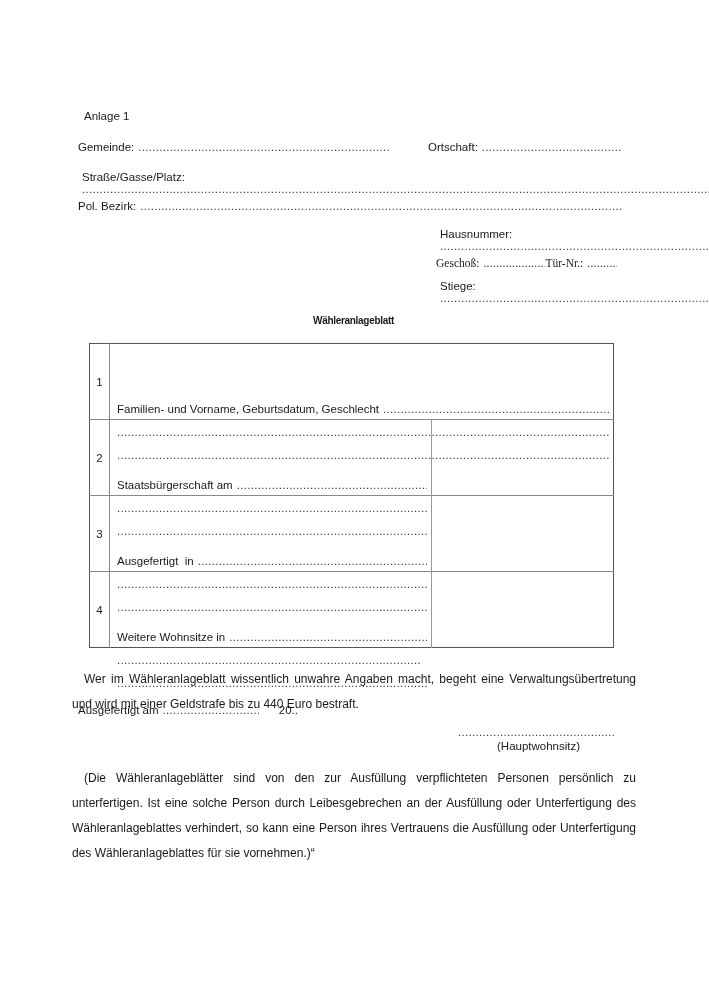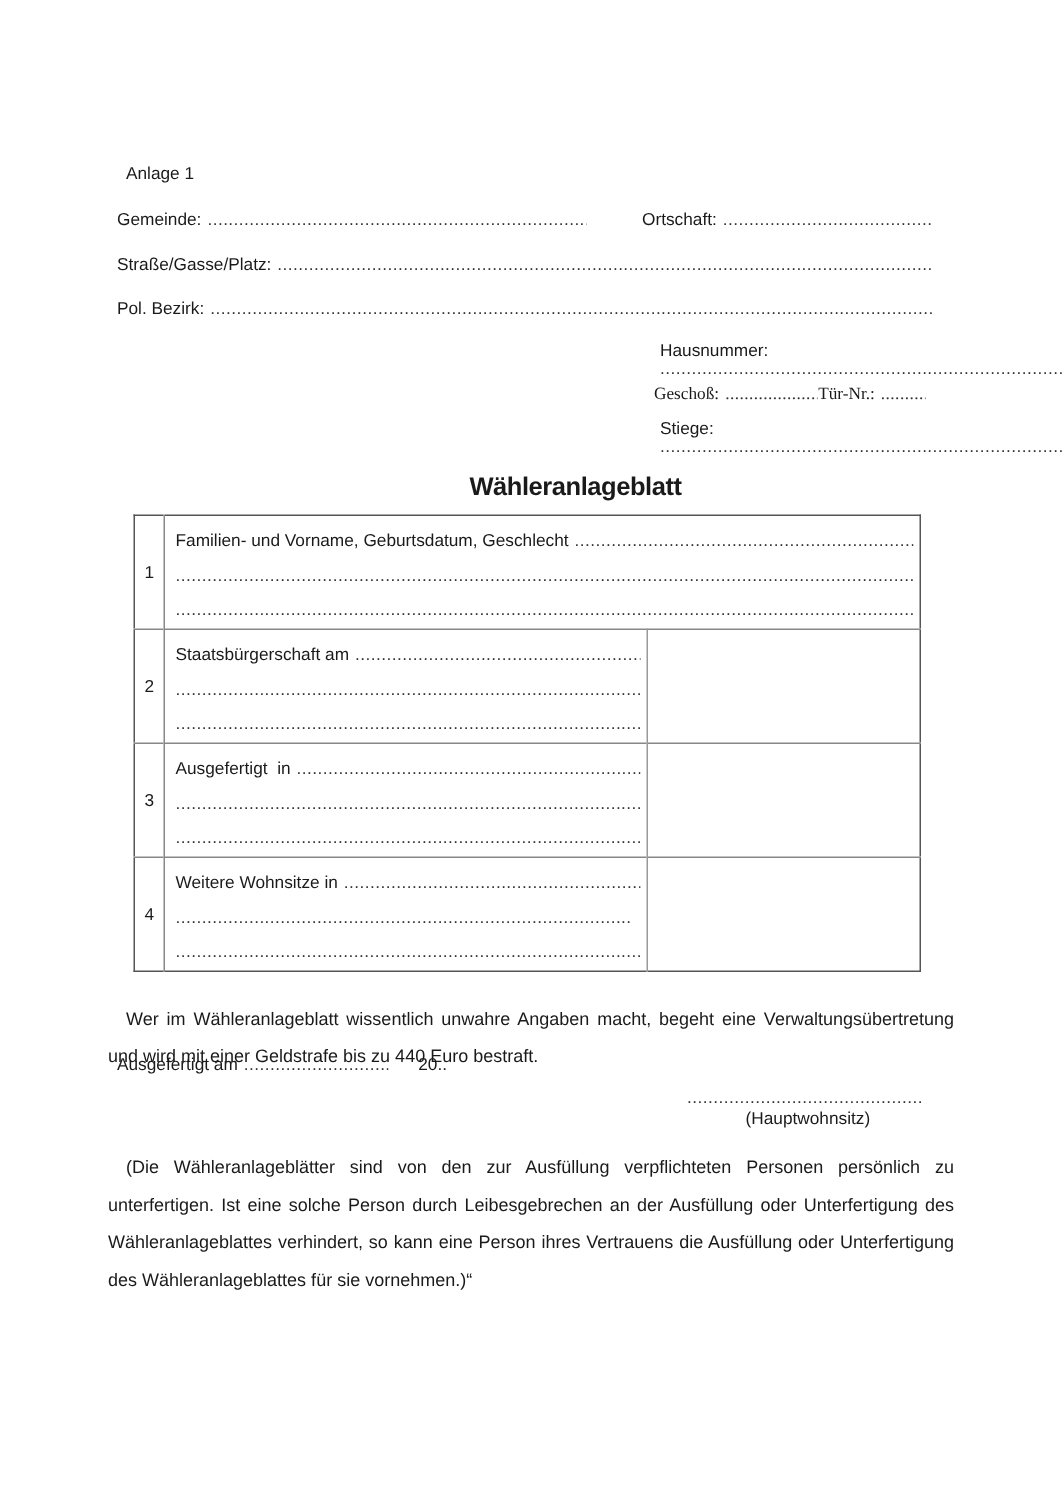--- a/index.html
+++ b/index.html
@@ -2,46 +2,46 @@
 <html><head>
 <meta charset="utf-8">
 <style>
   html, body { margin: 0; padding: 0; background: #ffffff; }
   body { width: 709px; height: 1002px; position: relative; overflow: hidden;
          font-family: "Liberation Sans", sans-serif; color: #1a1a1a; font-size: 11.5px; }
   .abs { position: absolute; white-space: nowrap; }
   .field { display: flex; align-items: baseline; }
   .dots { flex: 1; overflow: hidden; white-space: nowrap; letter-spacing: 0.3px; color: #333; margin-left: 4px; }
   .dots::after { content: "......................................................................................................................................................................................................................................................................"; }
-  .title { font-weight: bold; font-size: 17px; letter-spacing: -0.3px; }
+  .title { font-weight: bold; font-size: 10px; letter-spacing: -0.3px; }
   table.form { position: absolute; left: 89px; top: 343px; width: 525px; border-collapse: collapse; border: 1.3px solid #555; }
   table.form td { border-top: 1px solid #888; vertical-align: top; padding: 0; }
   table.form td.num { width: 19px; border-right: 1.3px solid #888; text-align: center; vertical-align: middle; font-size: 11.5px; }
   .cell { height: 75px; position: relative; }
-  .line { position: absolute; left: 7px; right: 4px; display: flex; align-items: baseline; }
+  .line { position: absolute; left: 7px; right: 4px; display: flex; align-items: baseline; margin-top: 48px; }
   .l1 { top: 11px; } .l2 { top: 34px; } .l3 { top: 57px; }
   .line .dots { margin-left: 0; }
   .line .lbl + .dots { margin-left: 4px; }
   td.left { border-right: 1px solid #999; width: 321px; }
   .para { position: absolute; left: 72px; width: 564px; font-size: 12px; line-height: 25px; white-space: normal; text-align: justify; }
 </style>
 </head>
 <body>
 
 <div class="abs" style="left:84px; top:110px;">Anlage 1</div>
 
 <div class="abs field" style="left:78px; top:141px; width:313px;">
   <span>Gemeinde:</span>
     <span class="dots"></span>
 </div>
 <div class="abs field" style="left:428px; top:141px; width:194px;">
   <span>Ortschaft:</span>
     <span class="dots"></span>
 </div>
-<div class="abs field" style="left:78px; top:171px; width:544px;">
+<div class="abs field" style="left:78px; top:171px; width:544px;flex-direction:column;">
   <span>Straße/Gasse/Platz:</span>
     <span class="dots"></span>
 </div>
 <div class="abs field" style="left:78px; top:200px; width:544px;">
   <span>Pol. Bezirk:</span>
     <span class="dots"></span>
 </div>
 
 <div class="abs field" style="left:436px; top:228px; width:181px;flex-direction:column;">
   <span>Hausnummer:</span>

